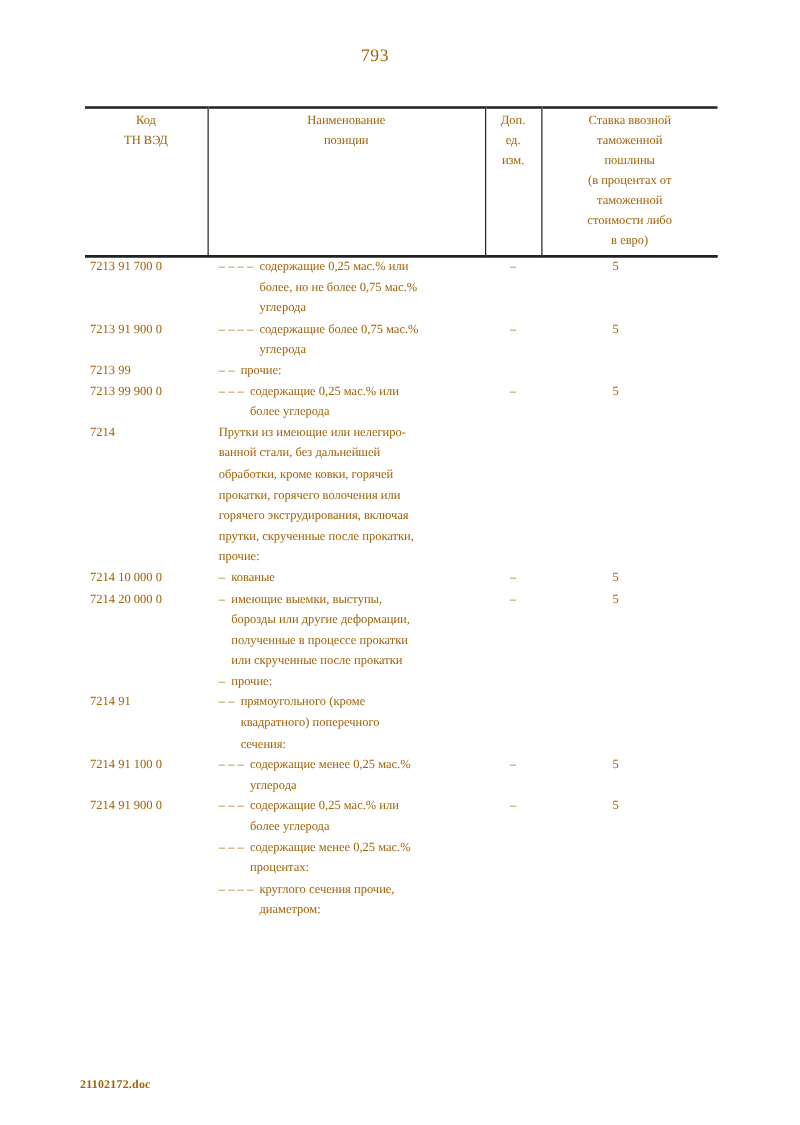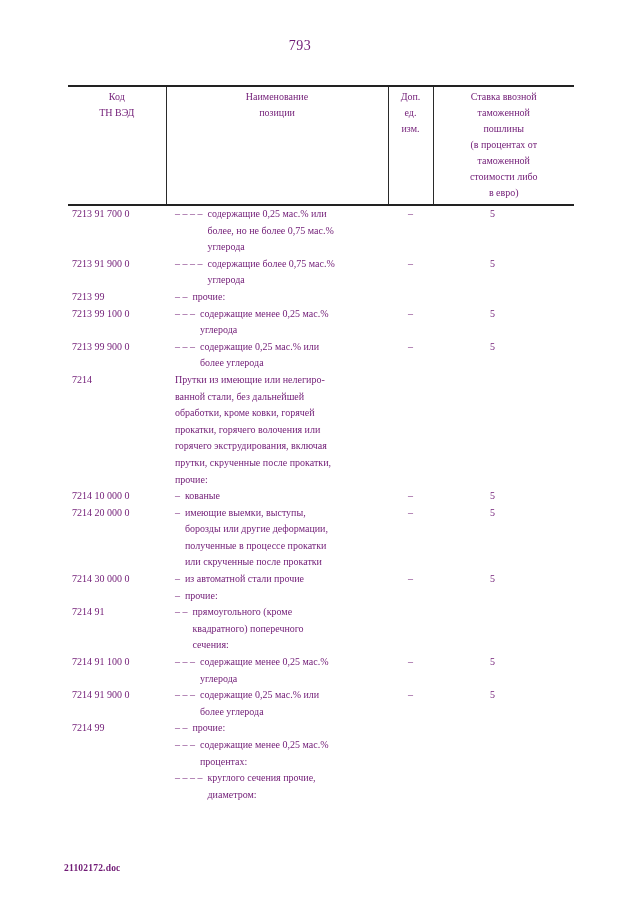--- a/index.html
+++ b/index.html
@@ -6,21 +6,21 @@
     margin: 0;
     padding: 0;
     background: #f2f2f2;
   }
   .page {
     position: relative;
     width: 640px;
     height: 900px;
     background: #ffffff;
     font-family: "Liberation Serif", "DejaVu Serif", serif;
-    color: #701a75;
+    color: #a16207;
     overflow: hidden;
   }
   .page-number {
     position: absolute;
     top: 38px;
     left: 0;
     width: 600px;
     text-align: center;
     font-size: 14px;
     letter-spacing: 0.5px;
@@ -163,34 +163,20 @@
         <span class="prefix">– –</span>
         <span class="desc-lines">
                 <div>прочие:</div>
               </span>
       </div>
     </td>
     <td class="c-unit"></td>
     <td class="c-rate"></td>
   </tr>
 
-  <tr>
-    <td class="c-code">7213 99 100 0</td>
-    <td class="c-desc">
-      <div class="desc">
-        <span class="prefix">– – –</span>
-        <span class="desc-lines">
-                <div>содержащие менее 0,25 мас.%</div>
-                <div>углерода</div>
-              </span>
-      </div>
-    </td>
-    <td class="c-unit">–</td>
-    <td class="c-rate">5</td>
-  </tr>
 
   <tr>
     <td class="c-code">7213 99 900 0</td>
     <td class="c-desc">
       <div class="desc">
         <span class="prefix">– – –</span>
         <span class="desc-lines">
                 <div>содержащие 0,25 мас.% или</div>
                 <div>более углерода</div>
               </span>
@@ -244,33 +230,20 @@
                 <div>борозды или другие деформации,</div>
                 <div>полученные в процессе прокатки</div>
                 <div>или скрученные после прокатки</div>
               </span>
       </div>
     </td>
     <td class="c-unit">–</td>
     <td class="c-rate">5</td>
   </tr>
 
-  <tr>
-    <td class="c-code">7214 30 000 0</td>
-    <td class="c-desc">
-      <div class="desc">
-        <span class="prefix">–</span>
-        <span class="desc-lines">
-                <div>из автоматной стали прочие</div>
-              </span>
-      </div>
-    </td>
-    <td class="c-unit">–</td>
-    <td class="c-rate">5</td>
-  </tr>
 
   <tr>
     <td class="c-code"></td>
     <td class="c-desc">
       <div class="desc">
         <span class="prefix">–</span>
         <span class="desc-lines">
                 <div>прочие:</div>
               </span>
       </div>
@@ -318,33 +291,20 @@
         <span class="desc-lines">
                 <div>содержащие 0,25 мас.% или</div>
                 <div>более углерода</div>
               </span>
       </div>
     </td>
     <td class="c-unit">–</td>
     <td class="c-rate">5</td>
   </tr>
 
-  <tr>
-    <td class="c-code">7214 99</td>
-    <td class="c-desc">
-      <div class="desc">
-        <span class="prefix">– –</span>
-        <span class="desc-lines">
-                <div>прочие:</div>
-              </span>
-      </div>
-    </td>
-    <td class="c-unit"></td>
-    <td class="c-rate"></td>
-  </tr>
 
   <tr>
     <td class="c-code"></td>
     <td class="c-desc">
       <div class="desc">
         <span class="prefix">– – –</span>
         <span class="desc-lines">
                 <div>содержащие менее 0,25 мас.%</div>
                 <div>процентах:</div>
               </span>

